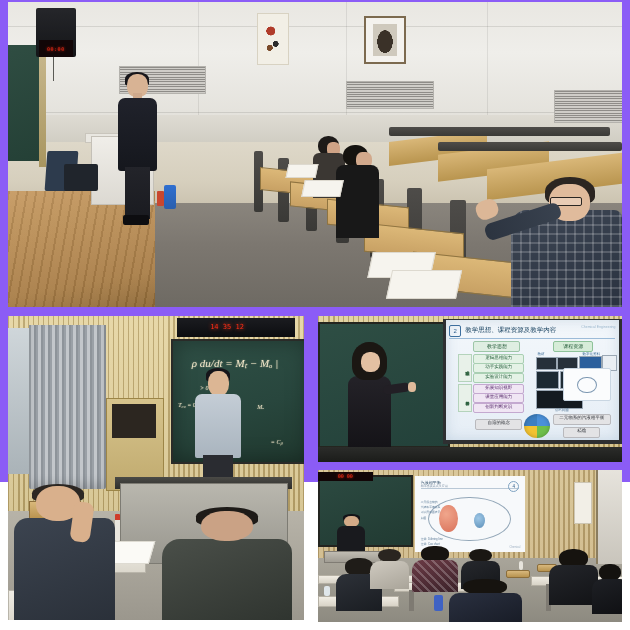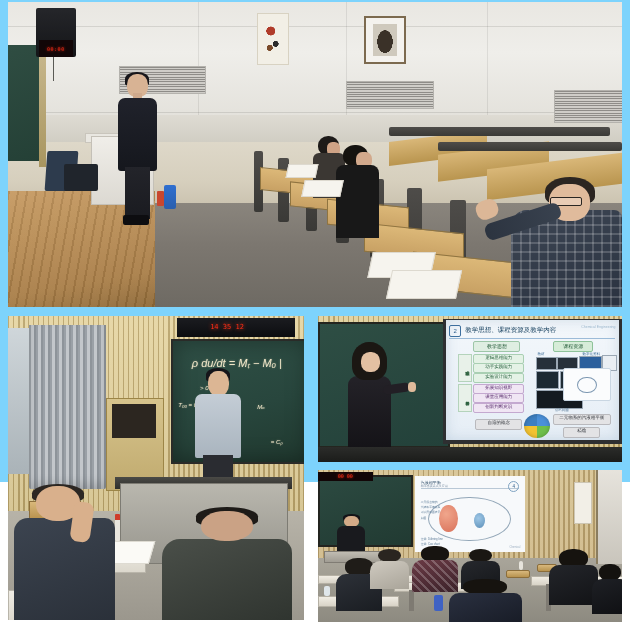--- a/index.html
+++ b/index.html
@@ -1,17 +1,17 @@
 <!DOCTYPE html>
 <html><head>
 <meta charset="utf-8">
 <style>
   html,body{margin:0;padding:0;background:#ffffff;}
   body{width:630px;height:630px;font-family:"Liberation Sans",sans-serif;overflow:hidden;}
-  .collage{position:relative;width:630px;height:482px;background:#7dd3fc;}
+  .collage{position:relative;width:630px;height:482px;background:#8b5cf6;}
   .panel{position:absolute;overflow:hidden;background:#6b6b63;}
 
   
   #p1{left:8px;top:2px;width:614px;height:305px;}
   .p1-wallTop{position:absolute;left:0;top:0;width:100%;height:37%;
       background:linear-gradient(180deg,#e9e7e2 0%,#efeeea 45%,#e4e2dc 100%);}
   .p1-wallMid{position:absolute;left:0;top:37%;width:100%;height:10%;
       background:linear-gradient(180deg,#dedbd3,#cfccc2);}
   .p1-wainscot{position:absolute;left:0;top:46%;width:100%;height:22%;
       background:linear-gradient(180deg,#ded8c9 0%,#d6cfbd 60%,#c9c1ae 100%);}
@@ -124,21 +124,21 @@
   .p2-window{position:absolute;left:0;top:4%;width:9%;height:48%;
       background:linear-gradient(180deg,#cfd6da,#aab3b8);border-right:2px solid #6f7f63;}
   .p2-ledbox{position:absolute;left:57%;top:0.5%;width:40%;height:6.5%;
       background:linear-gradient(180deg,#1b1c20,#0c0d10);}
   .p2-led{position:absolute;left:59%;top:1.6%;width:30%;height:4%;
       display:flex;align-items:center;justify-content:center;gap:5px;color:#ff2c15;
       font-family:"DejaVu Sans Mono",monospace;font-size:7px;text-shadow:0 0 4px #ff3a1e;}
   .p2-board{position:absolute;left:55%;top:7.5%;width:46%;height:40%;
       background:linear-gradient(165deg,#2f5046 0%,#28463d 55%,#20392f 100%);
       border:2px solid #2a2b28;box-shadow:inset 0 0 22px rgba(0,0,0,.35);}
-  .p2-chalk{position:absolute;color:#f0e6c8;font-family:Liberation Sans, sans-serif;
+  .p2-chalk{position:absolute;color:#f0e6c8;font-family:Liberation Serif, serif;
       font-style:italic;white-space:nowrap;text-shadow:0 0 2px rgba(240,230,200,.5);}
   .p2-cabinet{position:absolute;left:33%;top:27%;width:19%;height:30%;
       background:linear-gradient(180deg,#d7c48d,#c0aa6e);border:1px solid #9c8547;}
   .p2-cabinetIn{position:absolute;left:35%;top:29%;width:15%;height:11%;
       background:#2c2620;}
   .p2-podium{position:absolute;left:38%;top:55%;width:56%;height:26%;
       background:linear-gradient(180deg,#b9b7ae,#98968e);border:1px solid #7d7b73;}
   .p2-podiumTop{position:absolute;left:36%;top:53%;width:60%;height:4%;
       background:linear-gradient(180deg,#4a4a46,#2f2f2c);}
   .p2-teacher{position:absolute;left:63%;top:18%;width:16%;height:42%;}

